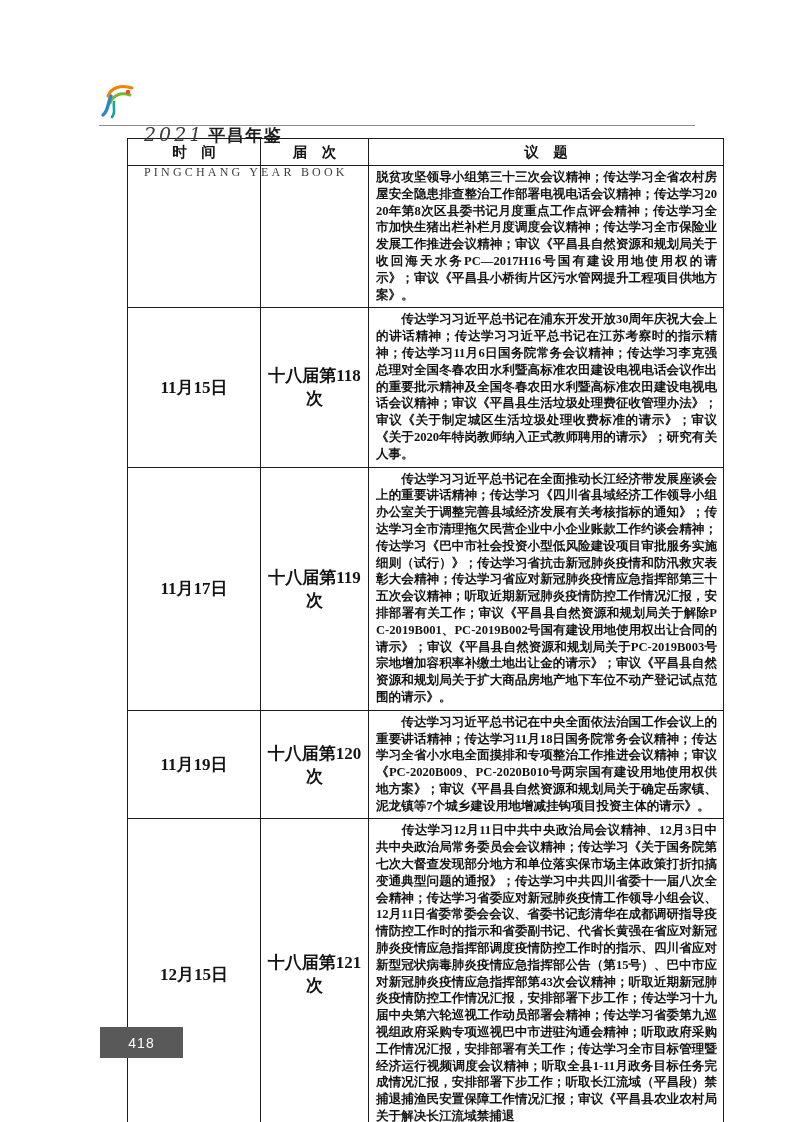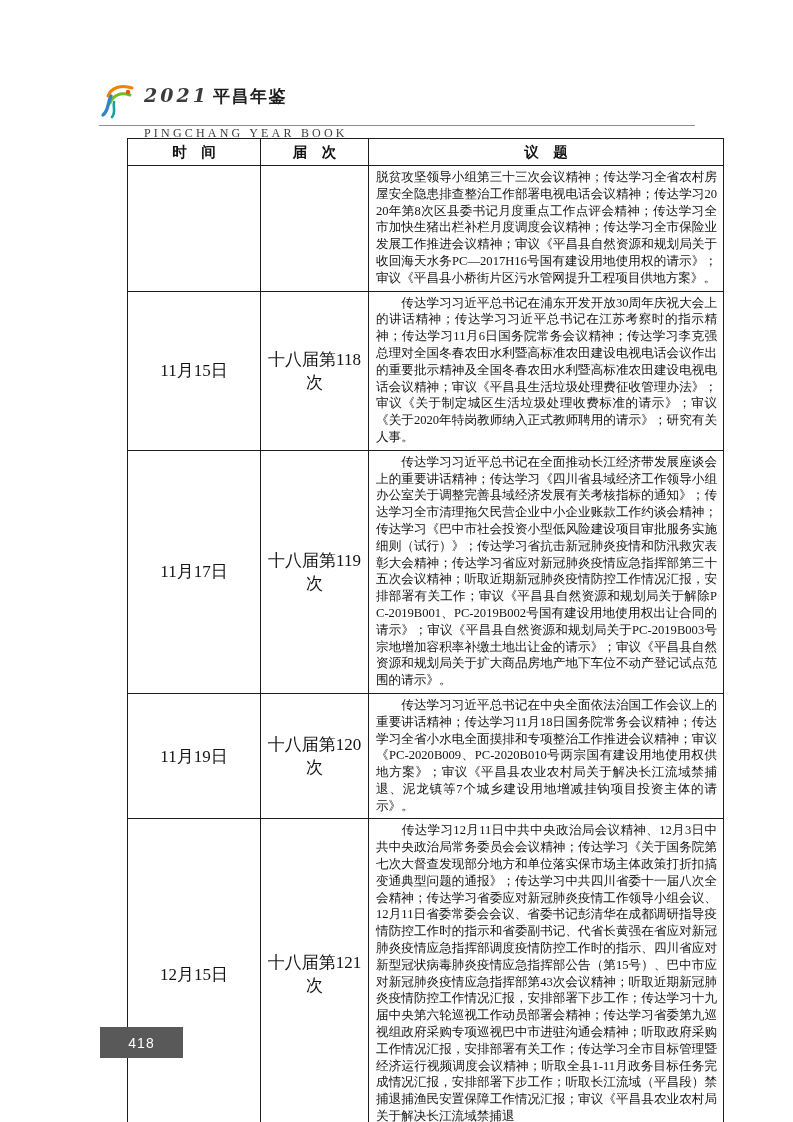--- a/index.html
+++ b/index.html
@@ -9,30 +9,30 @@
     font-family:"Liberation Serif","DejaVu Serif",serif; color:#141414; overflow:hidden;
   }
   .content { position:absolute; left:99px; top:84px; width:596px; }
 
   
   .logo-row { display:flex; align-items:flex-start; gap:7px; height:40px; }
   .logo-icon { width:38px; height:38px; flex:0 0 auto; margin-top:-2px; }
   .logo-icon svg { display:block; }
   .logo-text { display:flex; flex-direction:column; }
   .logo-title-line { display:flex; align-items:baseline; gap:4px; }
-  .logo-year { font-family:"DejaVu Serif",serif; font-style:italic; font-weight:bold;
-               font-size:19px; letter-spacing:3px; color:#3b3b3b; }
+  .logo-year { font-family:"DejaVu Serif",serif; font-style:italic; font-weight:normal;
+               font-size:19px; letter-spacing:3px; color:#3b3b3b;margin-top:39px; }
   .logo-cn { font-size:17px; font-weight:bold; letter-spacing:1.5px; color:#1e1e1e;
              font-family:Liberation Mono, monospace; }
   .logo-sub { font-size:12px; letter-spacing:3.2px; color:#3c3c3c; margin-top:18px; }
   .rule { border-top:1.5px solid #8f8f8f; margin-top:1px; }
 
   
   table.minutes { width:100%; border-collapse:collapse; margin-top:12px; table-layout:fixed;margin-left:28px; }
-  .minutes th, .minutes td { border:1px solid #1c1c1c; }
+  .minutes th, .minutes td { border:1px solid #1c1c1c;font-weight:bold; }
   .minutes th { height:27px; font-size:14.5px; font-weight:bold; text-align:center;
                 vertical-align:middle; color:#111; }
   .cell-date, .cell-session { text-align:center; vertical-align:middle; font-size:17px; }
   .cell-topics { vertical-align:middle; }
   .cell-topics p { font-size:12.6px; line-height:16.8px; text-align:justify;
                    padding:3px 6px 4px 7px; word-break:break-all; }
 
   
   .page-num {
     position:absolute; left:100px; top:1007px; width:83px; height:31px;
@@ -99,21 +99,21 @@
           <td class="cell-date">11月17日</td>
           <td class="cell-session">十八届第119次</td>
           <td class="cell-topics">
             <p>　　传达学习习近平总书记在全面推动长江经济带发展座谈会上的重要讲话精神；传达学习《四川省县域经济工作领导小组办公室关于调整完善县域经济发展有关考核指标的通知》；传达学习全市清理拖欠民营企业中小企业账款工作约谈会精神；传达学习《巴中市社会投资小型低风险建设项目审批服务实施细则（试行）》；传达学习省抗击新冠肺炎疫情和防汛救灾表彰大会精神；传达学习省应对新冠肺炎疫情应急指挥部第三十五次会议精神；听取近期新冠肺炎疫情防控工作情况汇报，安排部署有关工作；审议《平昌县自然资源和规划局关于解除PC-2019B001、PC-2019B002号国有建设用地使用权出让合同的请示》；审议《平昌县自然资源和规划局关于PC-2019B003号宗地增加容积率补缴土地出让金的请示》；审议《平昌县自然资源和规划局关于扩大商品房地产地下车位不动产登记试点范围的请示》。</p>
           </td>
         </tr>
         <tr>
           <td class="cell-date">11月19日</td>
           <td class="cell-session">十八届第120次</td>
           <td class="cell-topics">
-            <p>　　传达学习习近平总书记在中央全面依法治国工作会议上的重要讲话精神；传达学习11月18日国务院常务会议精神；传达学习全省小水电全面摸排和专项整治工作推进会议精神；审议《PC-2020B009、PC-2020B010号两宗国有建设用地使用权供地方案》；审议《平昌县农业农村局关于解决长江流域禁捕退、泥龙镇等7个城乡建设用地增减挂钩项目投资主体的请示》。</p>
+            <p>　　传达学习习近平总书记在中央全面依法治国工作会议上的重要讲话精神；传达学习11月18日国务院常务会议精神；传达学习全省小水电全面摸排和专项整治工作推进会议精神；审议《PC-2020B009、PC-2020B010号两宗国有建设用地使用权供地方案》；审议《平昌县自然资源和规划局关于确定岳家镇、泥龙镇等7个城乡建设用地增减挂钩项目投资主体的请示》。</p>
           </td>
         </tr>
         <tr>
           <td class="cell-date">12月15日</td>
           <td class="cell-session">十八届第121次</td>
           <td class="cell-topics">
             <p>　　传达学习12月11日中共中央政治局会议精神、12月3日中共中央政治局常务委员会会议精神；传达学习《关于国务院第七次大督查发现部分地方和单位落实保市场主体政策打折扣搞变通典型问题的通报》；传达学习中共四川省委十一届八次全会精神；传达学习省委应对新冠肺炎疫情工作领导小组会议、12月11日省委常委会会议、省委书记彭清华在成都调研指导疫情防控工作时的指示和省委副书记、代省长黄强在省应对新冠肺炎疫情应急指挥部调度疫情防控工作时的指示、四川省应对新型冠状病毒肺炎疫情应急指挥部公告（第15号）、巴中市应对新冠肺炎疫情应急指挥部第43次会议精神；听取近期新冠肺炎疫情防控工作情况汇报，安排部署下步工作；传达学习十九届中央第六轮巡视工作动员部署会精神；传达学习省委第九巡视组政府采购专项巡视巴中市进驻沟通会精神；听取政府采购工作情况汇报，安排部署有关工作；传达学习全市目标管理暨经济运行视频调度会议精神；听取全县1-11月政务目标任务完成情况汇报，安排部署下步工作；听取长江流域（平昌段）禁捕退捕渔民安置保障工作情况汇报；审议《平昌县农业农村局关于解决长江流域禁捕退</p>
           </td>
         </tr>
       </tbody>

